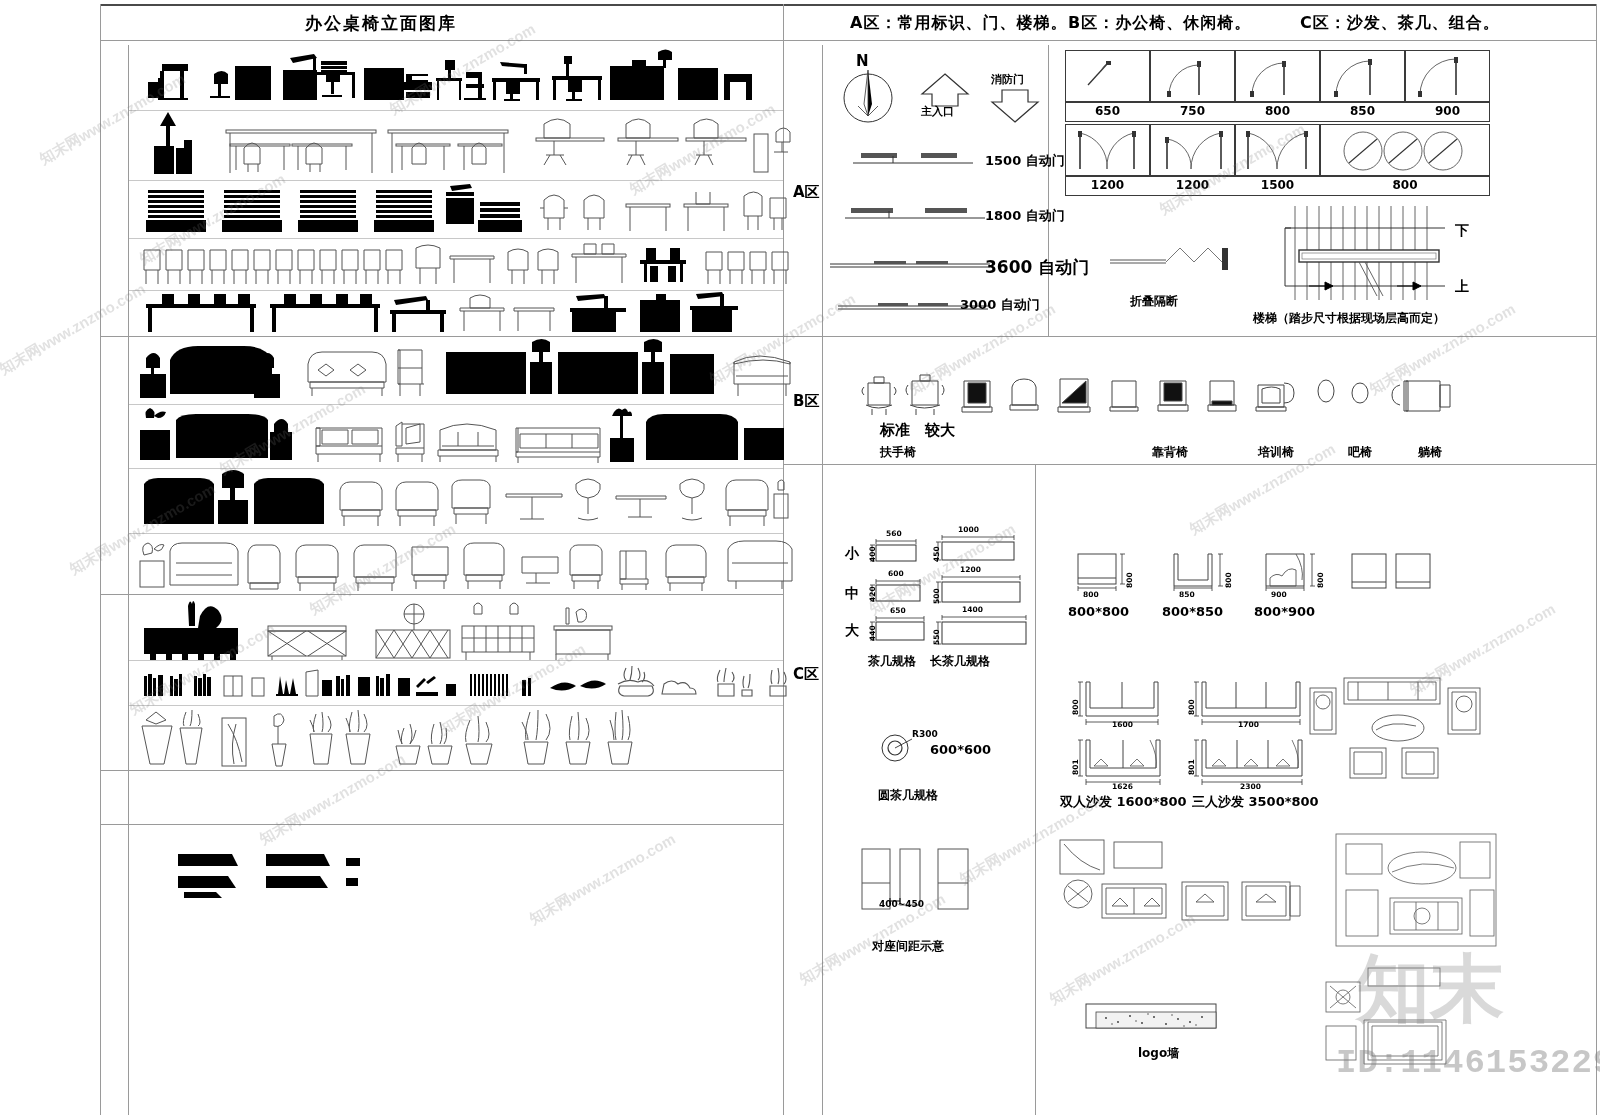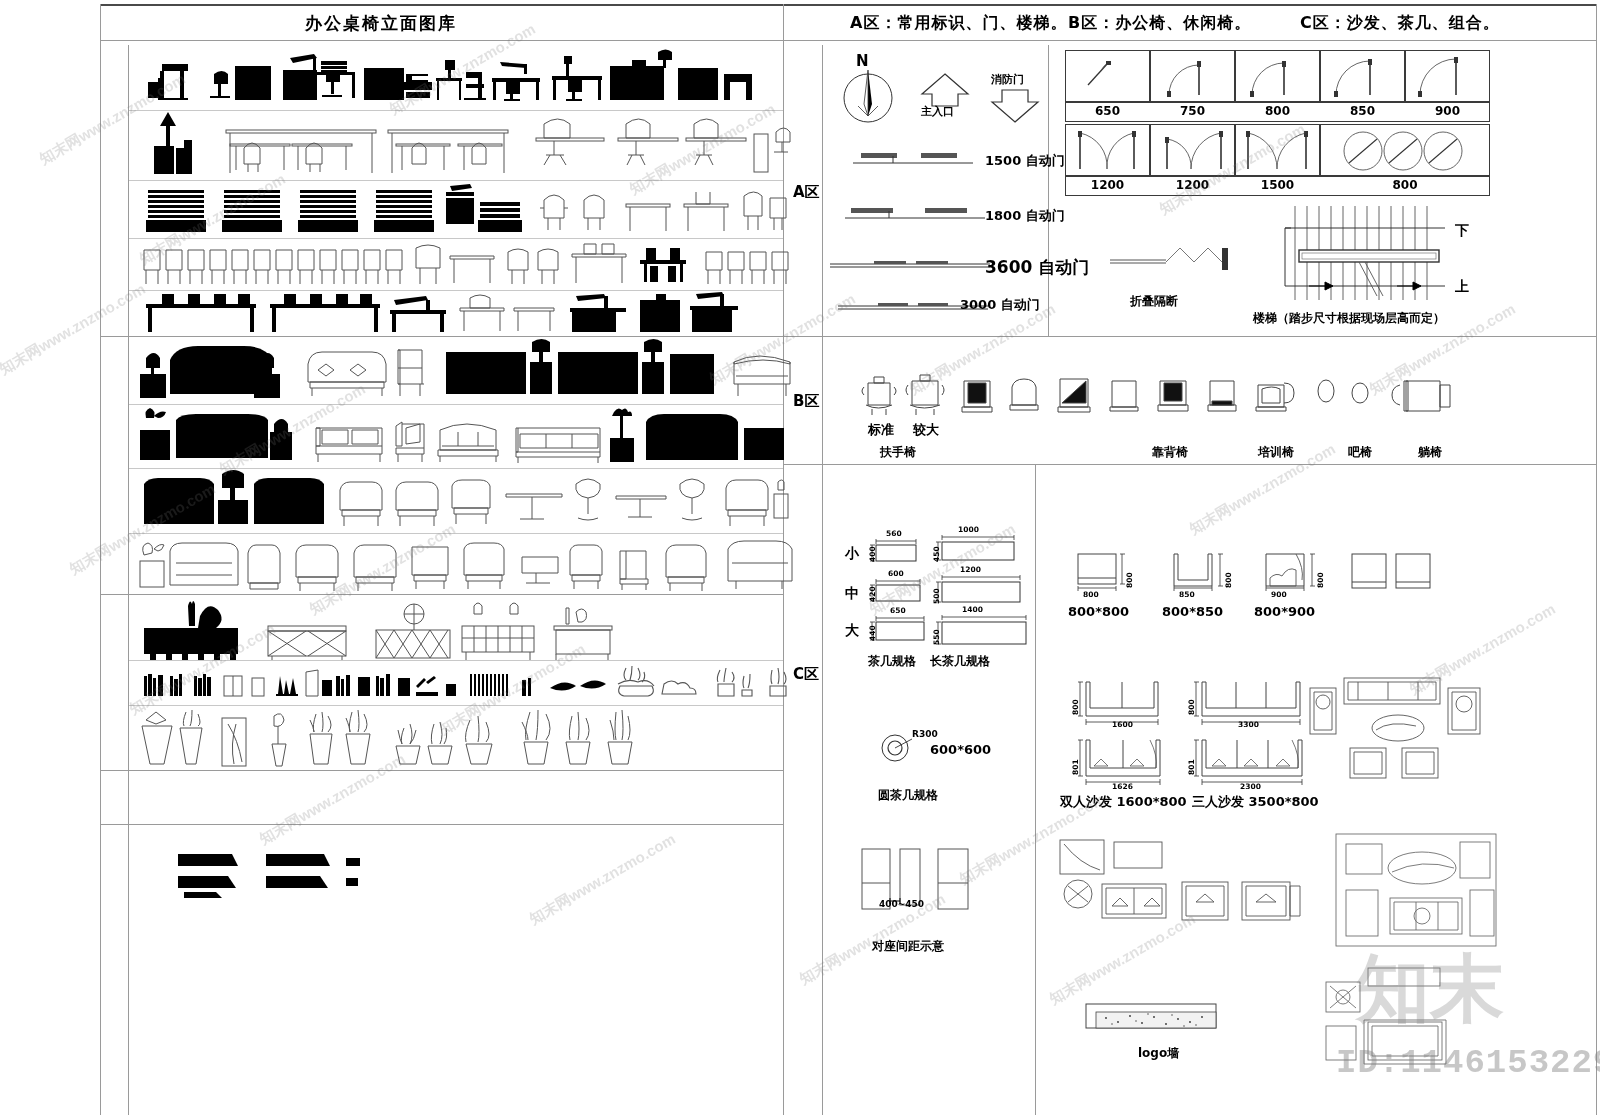--- a/index.html
+++ b/index.html
@@ -12,21 +12,21 @@
   .vline{position:absolute;background:#9a9a9a;width:1px;}
   .hline{position:absolute;background:#9a9a9a;height:1px;}
   .hline.dark{background:#4a4a4a;height:2px;}
 
   .hdr{position:absolute;font-weight:bold;white-space:nowrap;}
   .title-main{font-size:17px;letter-spacing:2px;}
   .zone-hdr{font-size:16px;letter-spacing:1px;}
   .zone-tag{position:absolute;font-size:15px;font-weight:bold;}
 
   .cap{position:absolute;font-size:11px;font-weight:bold;white-space:nowrap;}
-  .cap.sm{font-size:13px;}
+  .cap.sm{font-size:15px;margin-left:12px;}
   .cap.lbl{font-size:12px;}
   .dim{position:absolute;font-size:7.5px;font-weight:bold;white-space:nowrap;}
   .dimv{position:absolute;font-size:7.5px;font-weight:bold;white-space:nowrap;
         transform-origin:0 0;transform:rotate(-90deg);}
 
   
   .tcell{position:absolute;border:1px solid #3a3a3a;box-sizing:border-box;}
   .tlabel{position:absolute;font-size:12px;font-weight:bold;text-align:center;}
 
   svg{display:block;overflow:visible;}
@@ -936,21 +936,21 @@
   <div class="dimv" style="left:1071px;top:775px;">801</div>
   <div class="cap lbl" style="left:1060px;top:793px;font-size:13px;">双人沙发 1600*800</div>
 
   <svg class="blk" style="left:1188px;top:678px;" width="146" height="46">
     <path d="M14,4 h4 v26 h90 v-26 h4 v34 h-98z" fill="none" stroke="#444" stroke-width="1"></path>
     <line x1="48" y1="4" x2="48" y2="30" stroke="#444" stroke-width="1"></line>
     <line x1="78" y1="4" x2="78" y2="30" stroke="#444" stroke-width="1"></line>
     <path d="M14,44 h98 M14,41 v6 M112,41 v6" stroke="#333" stroke-width=".8" fill="none"></path>
     <path d="M8,4 v34 M6,4 h5 M6,38 h5" stroke="#333" stroke-width=".8" fill="none"></path>
   </svg>
-  <div class="dim" style="left:1238px;top:720px;">3300</div>
+  <div class="dim" style="left:1238px;top:720px;">1700</div>
   <div class="dimv" style="left:1187px;top:715px;">800</div>
 
   <svg class="blk" style="left:1188px;top:736px;" width="150" height="48">
     <path d="M14,4 h4 v28 h92 v-28 h4 v36 h-100z" fill="none" stroke="#444" stroke-width="1"></path>
     <line x1="49" y1="4" x2="49" y2="32" stroke="#444" stroke-width="1"></line>
     <line x1="80" y1="4" x2="80" y2="32" stroke="#444" stroke-width="1"></line>
     <path d="M24,30 l7,-7 l7,7z M56,30 l7,-7 l7,7z M88,30 l7,-7 l7,7z" fill="none" stroke="#555" stroke-width=".8"></path>
     <path d="M104,4 q8,16 6,28" fill="none" stroke="#555" stroke-width=".8"></path>
     <path d="M14,46 h100 M14,43 v6 M114,43 v6" stroke="#333" stroke-width=".8" fill="none"></path>
     <path d="M8,4 v36 M6,4 h5 M6,40 h5" stroke="#333" stroke-width=".8" fill="none"></path>

